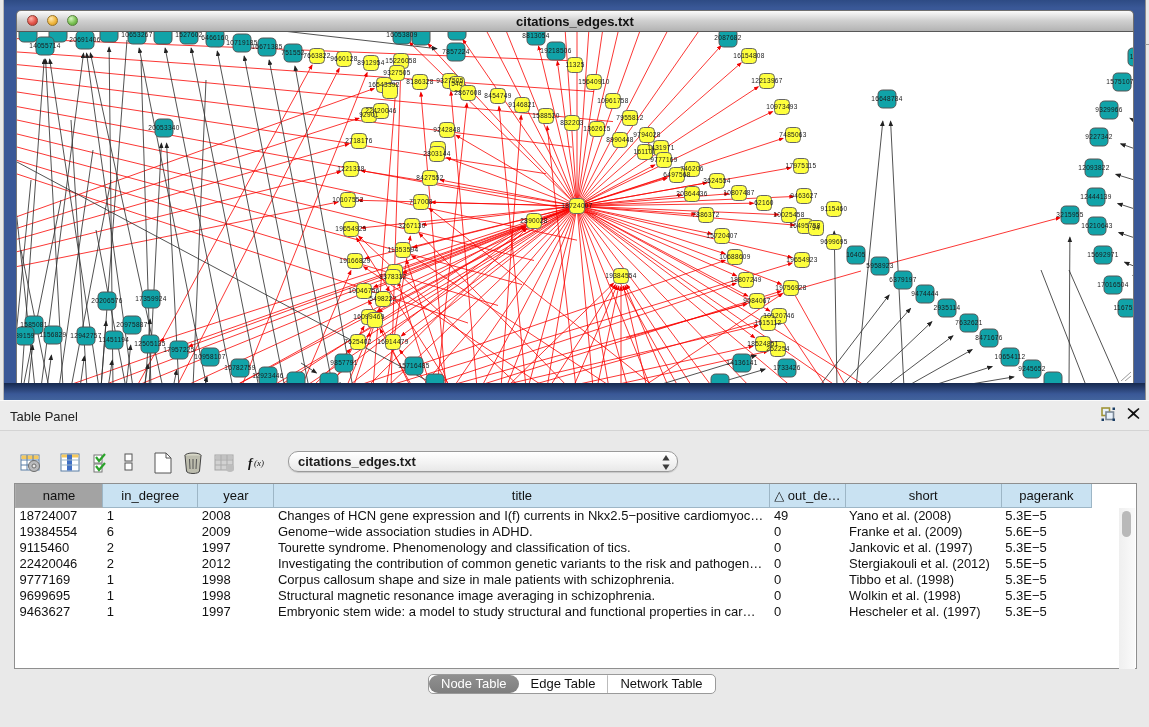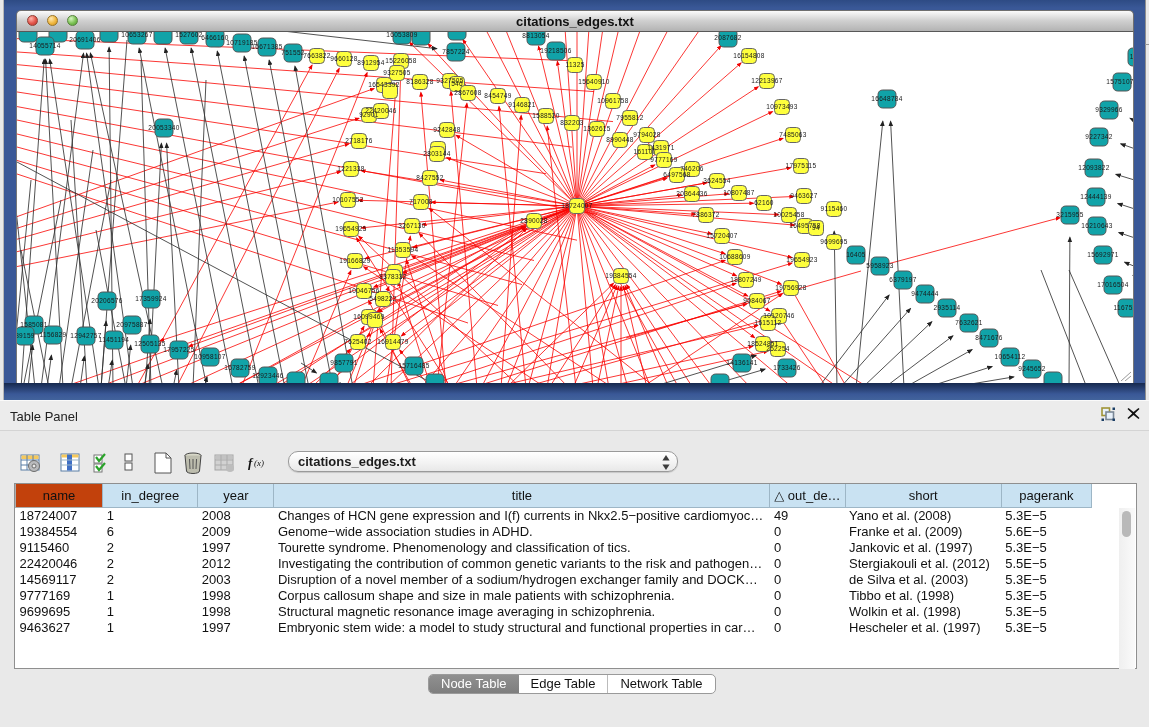--- a/index.html
+++ b/index.html
@@ -21,28 +21,28 @@
 #tp .hdr{position:absolute;left:0;top:0;width:1149px;height:31px;background:#ececec;border-top:1px solid #fafafa;border-bottom:1px solid #d4d4d4;}
 #tp .hdr .name{position:absolute;left:10px;top:8px;font-size:13px;color:#222;}
 #toolrow{position:absolute;left:0;top:31px;width:1146px;height:52px;}
 .ticon{position:absolute;top:20px;}
 #combo{position:absolute;left:288px;top:20px;width:390px;height:21px;border:1px solid #9a9a9a;border-radius:10px;
   background:linear-gradient(#ffffff,#f2f2f2 60%,#e8e8e8);box-shadow:0 1px 1px rgba(0,0,0,0.15);}
 #combo .txt{position:absolute;left:9px;top:2px;font-size:13px;font-weight:700;color:#1c1c1c;}
 #tblwrap{position:absolute;left:14px;top:83px;width:1123px;height:186px;background:#fff;border:1px solid #8f8f8f;}
 table{border-collapse:collapse;table-layout:fixed;width:1077px;font-size:13px;}
 th{height:23px;font-weight:400;color:#111;background:#c9e2f2;border:1px solid #9db6c6;border-top:none;text-align:center;padding:0;}
-th.first{background:#c2410c;border-color:#adadad;border-right-color:#9db6c6;}
+th.first{background:#a3a3a3;border-color:#adadad;border-right-color:#9db6c6;}
 td{height:16px;color:#111;white-space:nowrap;overflow:hidden;padding:0 0 0 4px;}
 td.c0{padding-left:4px;}
 tbody tr td{border:none;}
 #vsb{position:absolute;right:1px;top:24px;width:16px;height:161px;background:linear-gradient(90deg,#efefef,#fafafa);}
 #vsb .thumb{position:absolute;left:3px;top:3px;width:9px;height:26px;border-radius:5px;background:#b9b9b9;}
 #tabs{position:absolute;left:428px;top:274px;height:20px;display:flex;border:1px solid #9a9a9a;border-radius:5px;overflow:hidden;background:#fff;}
-#tabs div{font-size:13px;padding:1px 12px 0 12px;color:#111;}
+#tabs div{font-size:13px;padding:1px 12px 0 12px;color:#111;border-radius:9px;}
 #tabs .sel{background:linear-gradient(#909090,#7e7e7e);color:#fff;}
 #tabs .sep{width:0;border-left:1px solid #bbb;padding:0;}
 #status{position:absolute;left:0;top:300px;width:1149px;height:27px;background:#e9e9e9;border-top:1px solid #cdcdcd;}
 #status .mem{position:absolute;right:42px;top:11px;font-size:10.5px;color:#111;}
 #status .dot{position:absolute;right:16px;top:10px;width:11px;height:11px;border-radius:50%;background:#2fc23a;border:1.5px solid #20521f;}
 </style></head><body>
 <div id="top">
   <div id="deskshade"></div>
   <div id="frame">
     <div id="titlebar">
@@ -686,29 +686,20 @@
 <tr>
             <td class="c0">22420046</td>
             <td class="c1">2</td>
             <td class="c2">2012</td>
             <td class="c3">Investigating the contribution of common genetic variants to the risk and pathogen…</td>
             <td class="c4">0</td>
             <td class="c5">Stergiakouli et al. (2012)</td>
             <td class="c6">5.5E−5</td>
           </tr>
 <tr>
-            <td class="c0">14569117</td>
-            <td class="c1">2</td>
-            <td class="c2">2003</td>
-            <td class="c3">Disruption of a novel member of a sodium/hydrogen exchanger family and DOCK…</td>
-            <td class="c4">0</td>
-            <td class="c5">de Silva et al. (2003)</td>
-            <td class="c6">5.3E−5</td>
-          </tr>
-<tr>
             <td class="c0">9777169</td>
             <td class="c1">1</td>
             <td class="c2">1998</td>
             <td class="c3">Corpus callosum shape and size in male patients with schizophrenia.</td>
             <td class="c4">0</td>
             <td class="c5">Tibbo et al. (1998)</td>
             <td class="c6">5.3E−5</td>
           </tr>
 <tr>
             <td class="c0">9699695</td>

